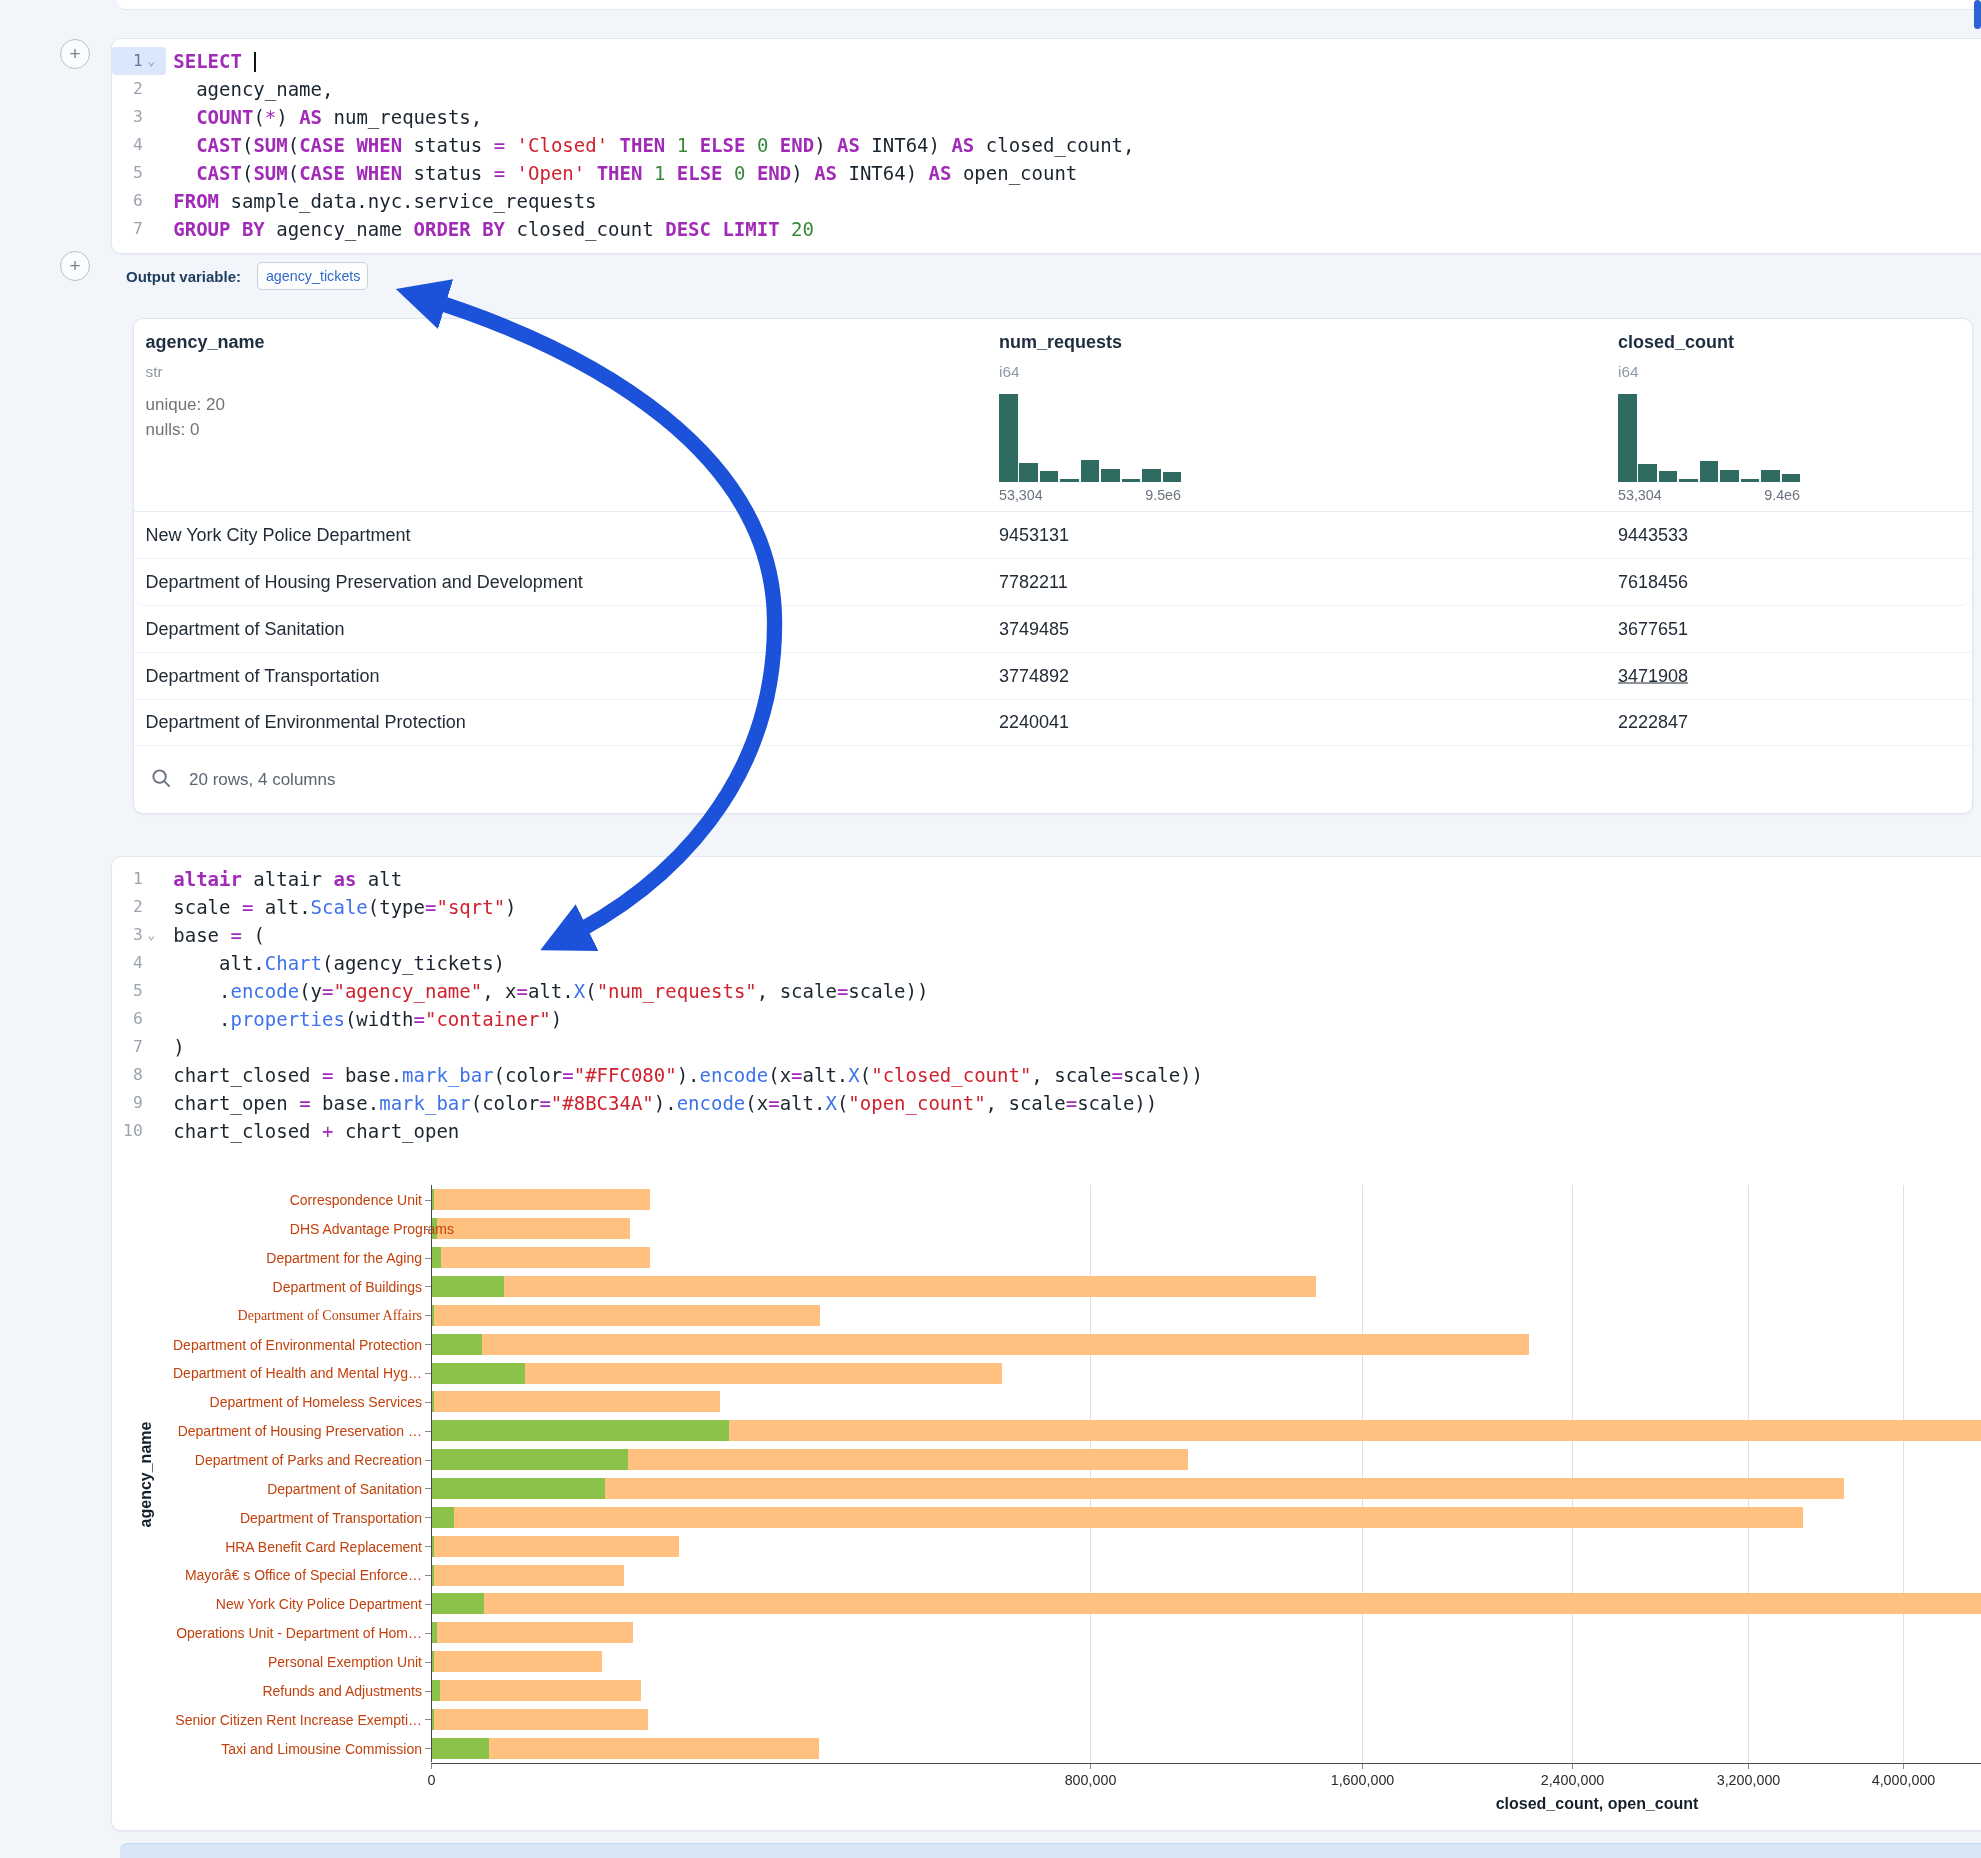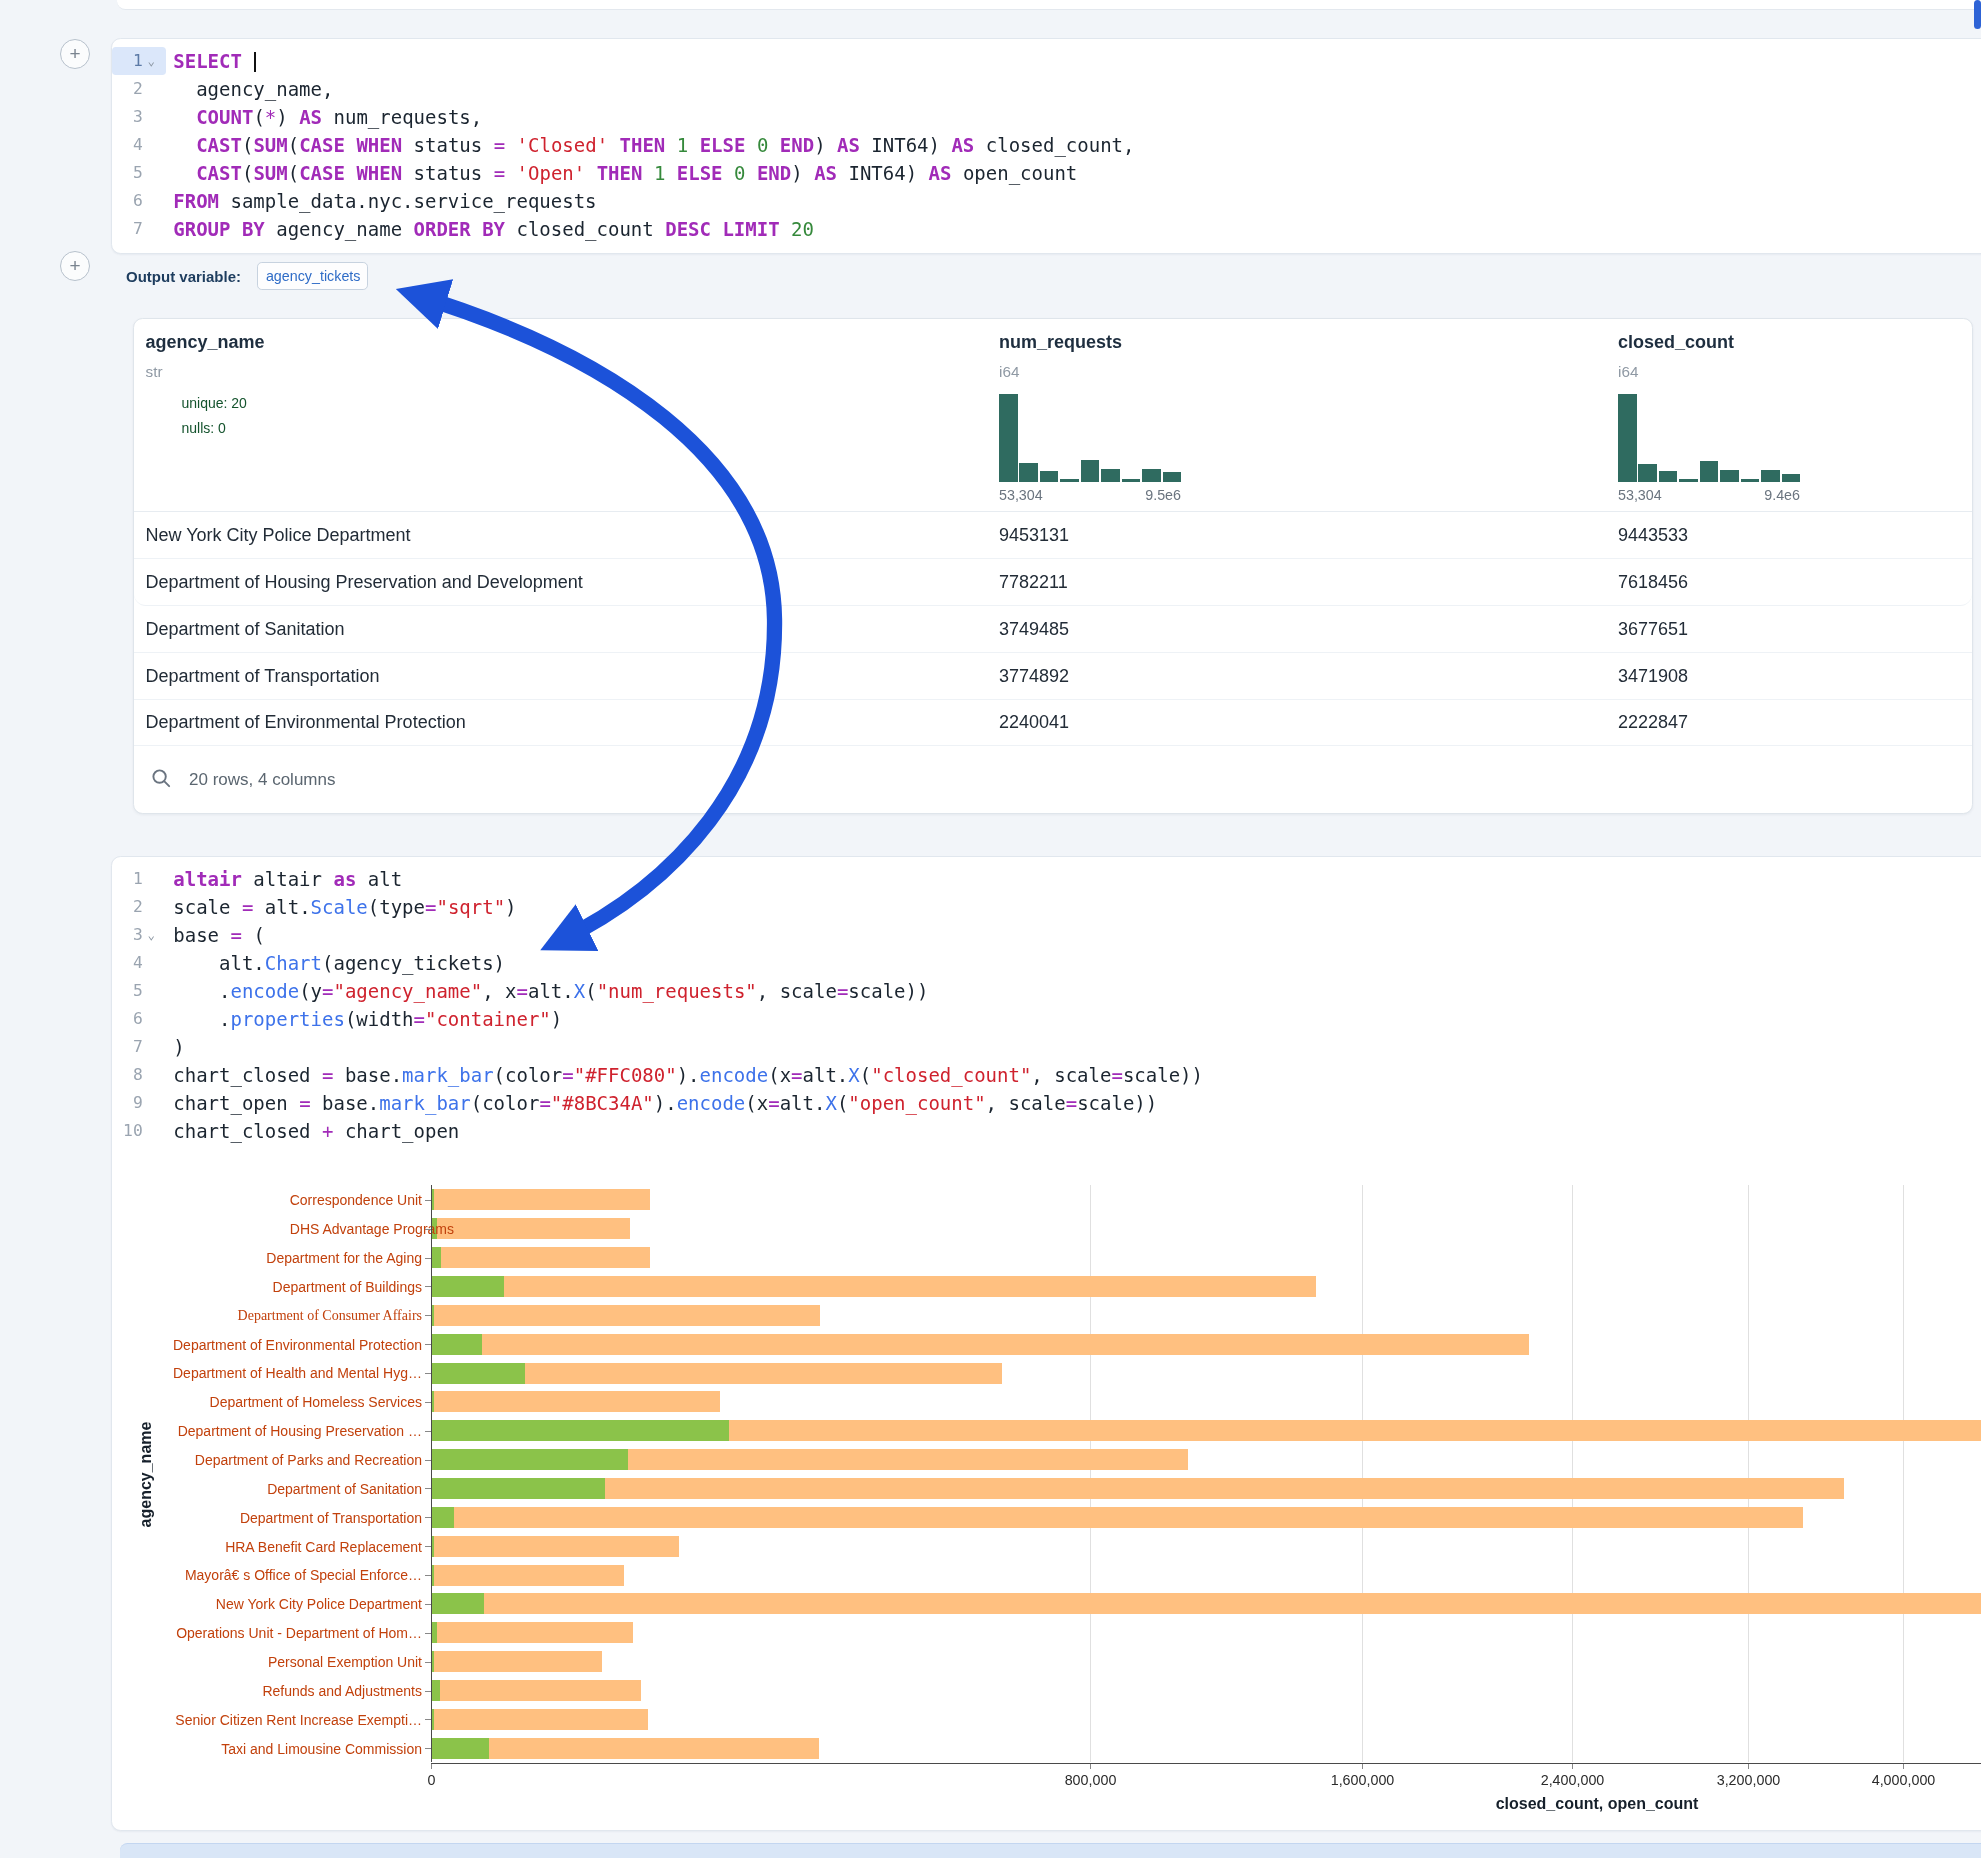--- a/index.html
+++ b/index.html
@@ -38,21 +38,21 @@
   .outvar{position:absolute;left:126px;top:260px;height:32.5px;display:flex;align-items:center;z-index:5;}
   .outvar-label{font-size:15px;font-weight:700;color:#1d3c5e;}
   .outvar-chip{margin-left:16.3px;max-width:93px;overflow:hidden;white-space:nowrap;padding:4.8px 7.6px;
                border:1px solid #c7d2df;border-radius:4.8px;background:#fdfdfe;color:#2f6cc7;font-size:14.3px;}
   
   #table-card{position:absolute;left:133px;top:318px;width:1838px;height:494px;background:#fff;
               border:1px solid #dfe5eb;border-radius:9.6px;box-shadow:0 1px 2.9px rgba(16,35,61,.06);overflow:hidden;}
   .thead{position:absolute;left:0;top:0;width:100%;height:192px;border-bottom:1px solid #e7ecf1;}
   .col-name{position:absolute;top:13.4px;font-size:18px;font-weight:700;color:#1e2e3f;white-space:nowrap;}
   .col-type{position:absolute;top:44px;font-size:15.3px;color:#8f99a4;}
-  .col-stat{position:absolute;font-size:14px;color:#14532d;margin-left:36px;}
+  .col-stat{position:absolute;font-size:17px;color:#737373;}
   .hist{position:absolute;top:75px;width:182px;height:88px;display:flex;align-items:flex-end;gap:1.9px;}
   .hist .bin{background:#2f6b60;flex:1 1 auto;}
   .hist-min{position:absolute;top:168px;font-size:14.3px;color:#6a747f;}
   .hist-max{position:absolute;top:168px;width:182px;font-size:14.3px;color:#6a747f;text-align:right;}
   .trow{position:absolute;left:0;width:100%;height:47px;border-bottom:1px solid #eef2f6;}
   .trow .cell-text{position:absolute;top:50%;transform:translateY(-50%);font-size:18px;color:#222c37;white-space:nowrap;}
   .tfoot{position:absolute;left:0;bottom:0;width:100%;height:67px;}
   .tfoot .foot-text{position:absolute;left:55px;top:24px;font-size:17px;color:#5b6670;}
   .tfoot .search-icon{position:absolute;left:17px;top:22px;}
   
@@ -147,21 +147,21 @@
           <div class="cell-text" style="left: 1484px;">7618456</div>
         </div>
         <div class="trow" style="top: 286px;">
           <div class="cell-text" style="left: 11.5px;">Department of Sanitation</div>
           <div class="cell-text" style="left: 865px;">3749485</div>
           <div class="cell-text" style="left: 1484px;">3677651</div>
         </div>
         <div class="trow" style="top: 333px;">
           <div class="cell-text" style="left: 11.5px;">Department of Transportation</div>
           <div class="cell-text" style="left: 865px;">3774892</div>
-          <div class="cell-text" style="left: 1484px;">3471908</div>
+          <div class="cell-text" style="left: 1484px; text-decoration: underline;">3471908</div>
         </div>
         <div class="trow" style="top: 379px;">
           <div class="cell-text" style="left: 11.5px;">Department of Environmental Protection</div>
           <div class="cell-text" style="left: 865px;">2240041</div>
           <div class="cell-text" style="left: 1484px;">2222847</div>
         </div>
       </div>
     <div class="tfoot">
       <span class="search-icon">
         <svg width="21" height="21" viewBox="0 0 22 22">

